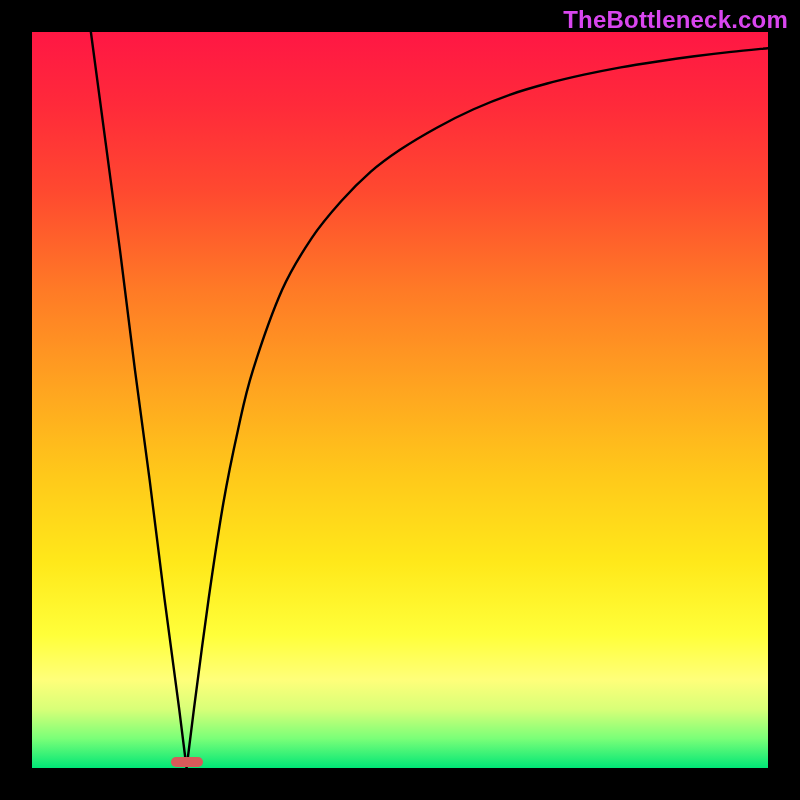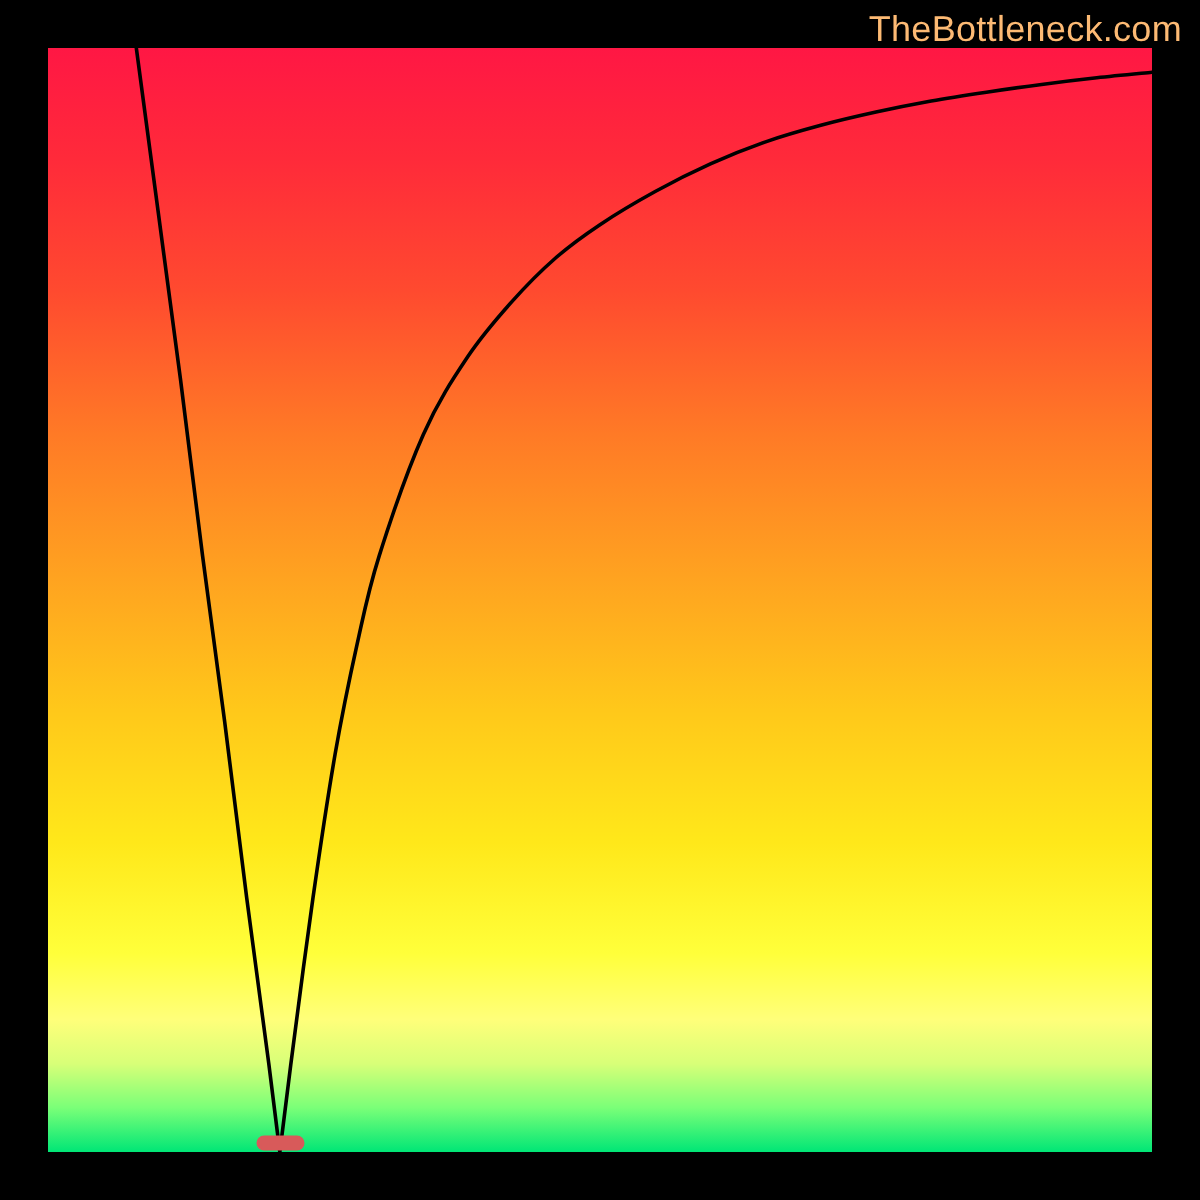--- a/index.html
+++ b/index.html
@@ -61,23 +61,23 @@
     height: 10px;
     border-radius: 5px;
     background: #d85a5a;
     bottom: 1px;
     transform: translateX(-50%);
   }
   .attribution {
     position: absolute;
     top: 6px;
     right: 12px;
-    color: #fdba74;
+    color: #d946ef;
     font-size: 24px;
-    font-weight: 400;
+    font-weight: 700;
     letter-spacing: 0.2px;
     user-select: none;
   }
 </style>
 </head>
 <body>
 
 <div class="frame">
   <div class="plot-area">
     <svg class="curve-svg" viewBox="0 0 736 736" preserveAspectRatio="none">

